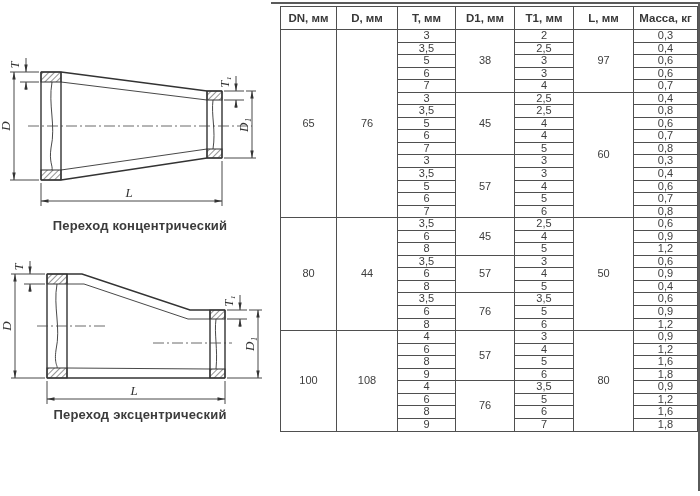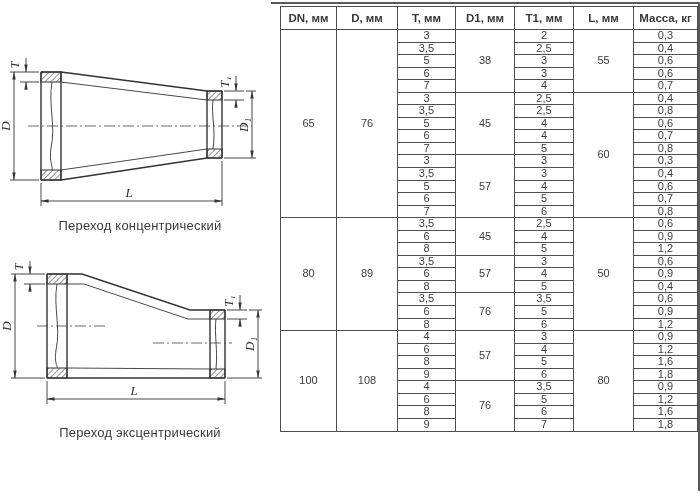--- a/index.html
+++ b/index.html
@@ -11,24 +11,24 @@
   .outer-top{position:absolute;left:271px;top:2px;width:429px;height:0;border-top:2px solid #5a5a5a;}
   .outer-right{position:absolute;left:697.5px;top:2px;width:0;height:489px;border-left:2px solid #5a5a5a;}
 
   
   .diagram-panel{position:absolute;left:0;top:0;width:280px;height:496px;}
   .fig-svg{position:absolute;left:0;overflow:visible;}
   #fig1{top:30px;}
   #fig2{top:252px;}
   .caption{
     position:absolute;left:0;width:280px;text-align:center;
-    font-weight:normal;font-size:13px;color:#3b3b3b;letter-spacing:.2px;
+    font-weight:bold;font-size:13px;color:#3b3b3b;letter-spacing:.2px;
   }
   #cap1{top:218px;}
-  #cap2{top:425px;}
+  #cap2{top:407px;}
 
   .contour{stroke:#333;stroke-width:1.4;fill:none;}
   .thin{stroke:#333;stroke-width:0.9;fill:none;}
   .centerline{stroke:#444;stroke-width:0.8;fill:none;stroke-dasharray:11,3,2,3;}
   .hatchrect{stroke:#333;stroke-width:1;}
   .arrow{fill:#333;stroke:none;}
   .dimlabel{
     font-family:"Liberation Serif",serif;font-style:italic;
     font-size:13px;fill:#333;
   }
@@ -225,21 +225,21 @@
         <th>Масса, кг</th>
       </tr>
   </thead>
   <tbody>
       <tr>
         <td rowspan="15">65</td>
         <td rowspan="15">76</td>
         <td>3</td>
         <td rowspan="5">38</td>
         <td>2</td>
-        <td rowspan="5">55</td>
+        <td rowspan="5">97</td>
         <td>0,3</td>
       </tr>
       <tr>
         <td>3,5</td>
         <td>2,5</td>
         <td>0,4</td>
       </tr>
       <tr>
         <td>5</td>
         <td>3</td>
@@ -303,21 +303,21 @@
         <td>5</td>
         <td>0,7</td>
       </tr>
       <tr>
         <td>7</td>
         <td>6</td>
         <td>0,8</td>
       </tr>
       <tr>
         <td rowspan="9">80</td>
-        <td rowspan="9">89</td>
+        <td rowspan="9">44</td>
         <td>3,5</td>
         <td rowspan="3">45</td>
         <td>2,5</td>
         <td rowspan="9">50</td>
         <td>0,6</td>
       </tr>
       <tr>
         <td>6</td>
         <td>4</td>
         <td>0,9</td>

